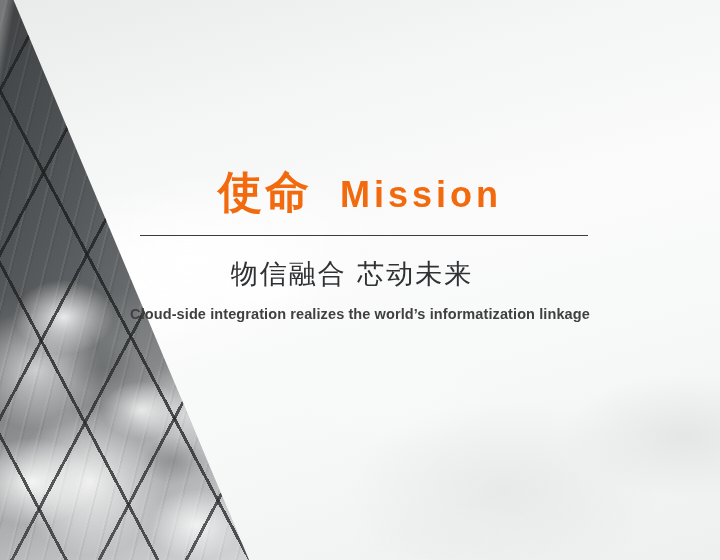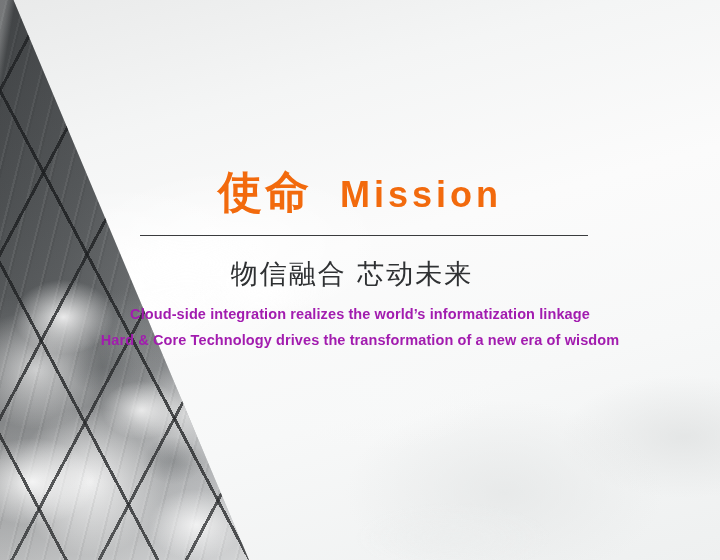--- a/index.html
+++ b/index.html
@@ -191,21 +191,21 @@
   }
 
   .subtitle-en {
     position: absolute;
     left: 0; right: 0;
     top: 301px;
     font-family: "Liberation Sans", "DejaVu Sans", sans-serif;
     font-size: 14.5px;
     font-weight: 600;
     letter-spacing: 0.1px;
-    color: #a21caf;
+    color: #404040;
     line-height: 26px;
     white-space: nowrap;
   }
 </style>
 </head>
 <body>
 
 <div class="banner">
 
   <div class="sky"></div>
@@ -227,17 +227,16 @@
       <span class="cn">使命</span>
       <span class="en">Mission</span>
     </div>
 
     <div class="divider"></div>
 
     <div class="subtitle-cn">物信融合 芯动未来</div>
 
     <div class="subtitle-en">
       <div>Cloud-side integration realizes the world’s informatization linkage</div>
-      <div>Hard &amp; Core Technology drives the transformation of a new era of wisdom</div>
     </div>
 
   </div>
 </div>
 
 </body></html>

